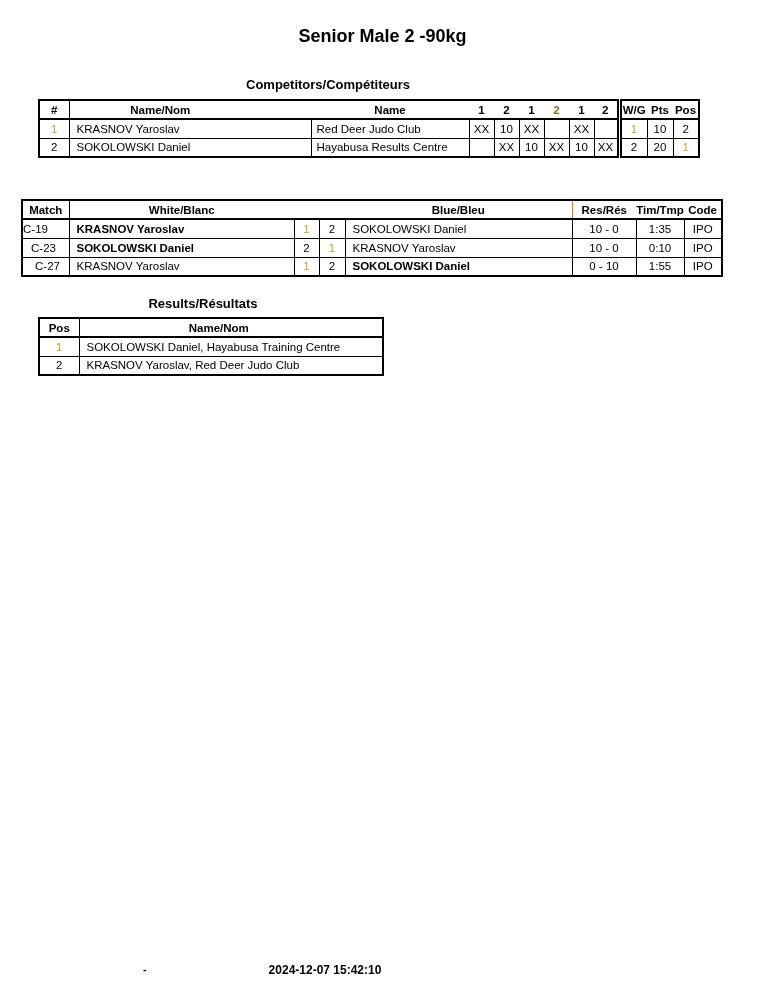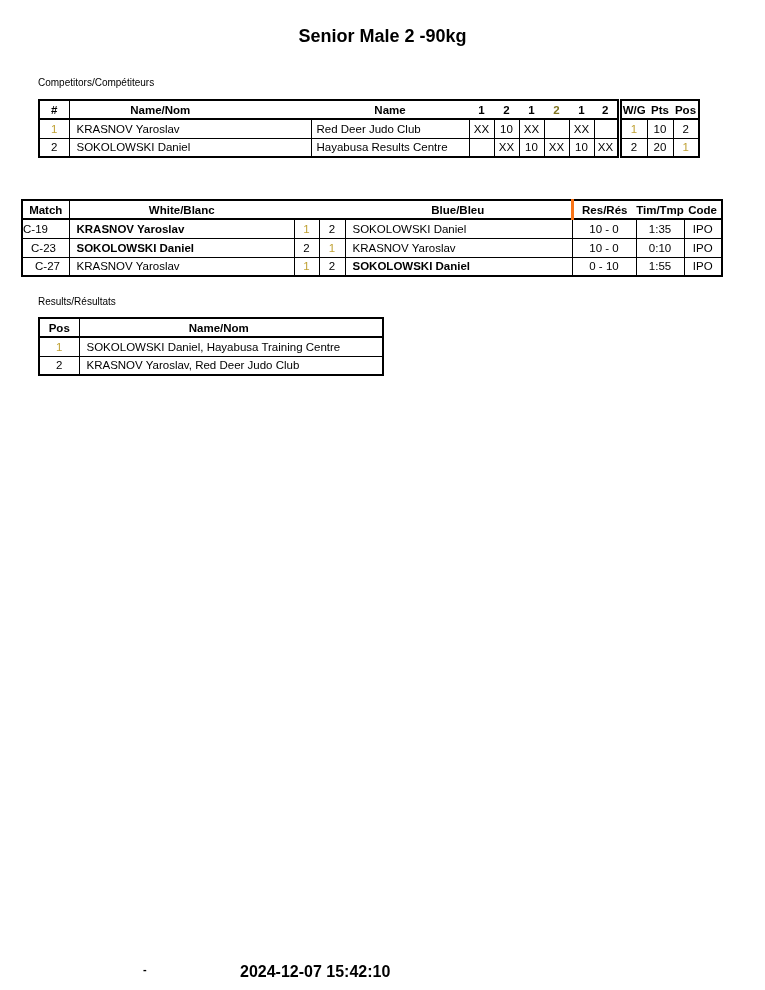--- a/index.html
+++ b/index.html
@@ -6,21 +6,21 @@
   html,body { background:#ffffff; }
   body {
     width:765px; height:990px; position:relative;
     font-family:"Liberation Sans", sans-serif; color:#000;
     overflow:hidden;
   }
   .page-title {
     position:absolute; top:26px; left:0; width:765px;
     text-align:center; font-size:18px; font-weight:bold;
   }
-  .section-title { position:absolute; font-size:10px; font-weight:normal; text-align:left; }
+  .section-title { position:absolute; font-size:13px; font-weight:bold; text-align:center; }
   #competitors-title { top:77px;  left:38px; width:580px; }
   #matches-title     { top:177px; left:38px; width:695px;margin-top:40px; }
   #results-title     { top:296px; left:38px; width:330px; }
 
   table {
     position:absolute; border-collapse:collapse; table-layout:fixed;
     border:2px solid #000; background:#fff;
   }
   th, td {
     font-size:11.5px; height:19px; vertical-align:middle;
@@ -42,21 +42,21 @@
   #competitors-table { top:99px;  left:38px; width:660px; }
   #matches-table     { top:199px; left:21px; width:700px; }
   #results-table     { top:317px; left:38px; width:344px; }
 
   .footer-dash {
     position:absolute; top:963px; left:143px;
     font-size:11px; font-weight:bold;
   }
   .footer-timestamp {
     position:absolute; top:963px; left:240px; width:170px;
-    font-size:16px; font-weight:bold;
+    text-align:center; font-size:12px; font-weight:bold;
   }
 </style>
 </head>
 <body>
 
 <div class="page-title">Senior Male 2 -90kg</div>
 
 <div class="section-title" id="competitors-title">Competitors/Compétiteurs</div>
 
 <table id="competitors-table">
@@ -133,21 +133,21 @@
       <col style="width:48px">
       <col style="width:38px">
   </colgroup>
   <tbody>
       <tr>
     <th class="c sepR">Match</th>
     <th class="c">White/Blanc</th>
     <th></th>
     <th></th>
     <th class="c">Blue/Bleu</th>
-    <th class="c" style="border-left:3px solid #f97316">Res/Rés</th>
+    <th class="c" style="border-left:1px solid #f97316">Res/Rés</th>
     <th class="c">Tim/Tmp</th>
     <th class="c">Code</th>
   </tr>
   <tr>
     <td class="l" style="padding-left:0">C-19</td>
     <td class="l b">KRASNOV Yaroslav</td>
     <td class="c gold">1</td>
     <td class="c">2</td>
     <td class="l">SOKOLOWSKI Daniel</td>
     <td class="c">10 - 0</td>

